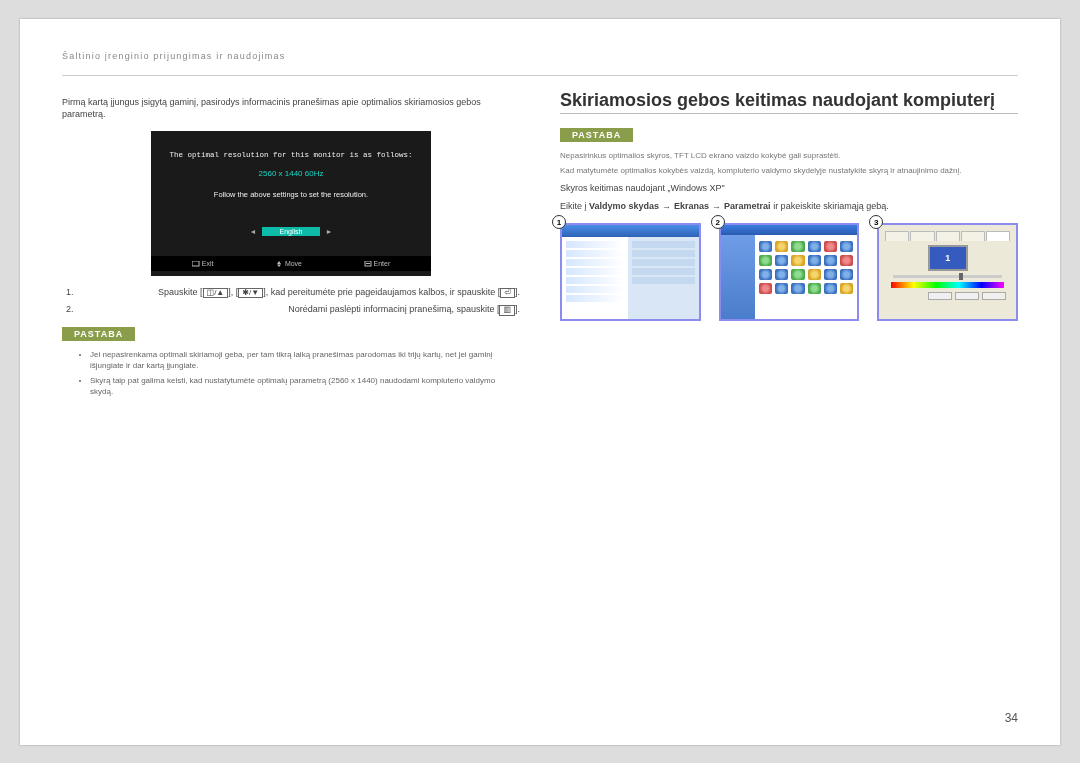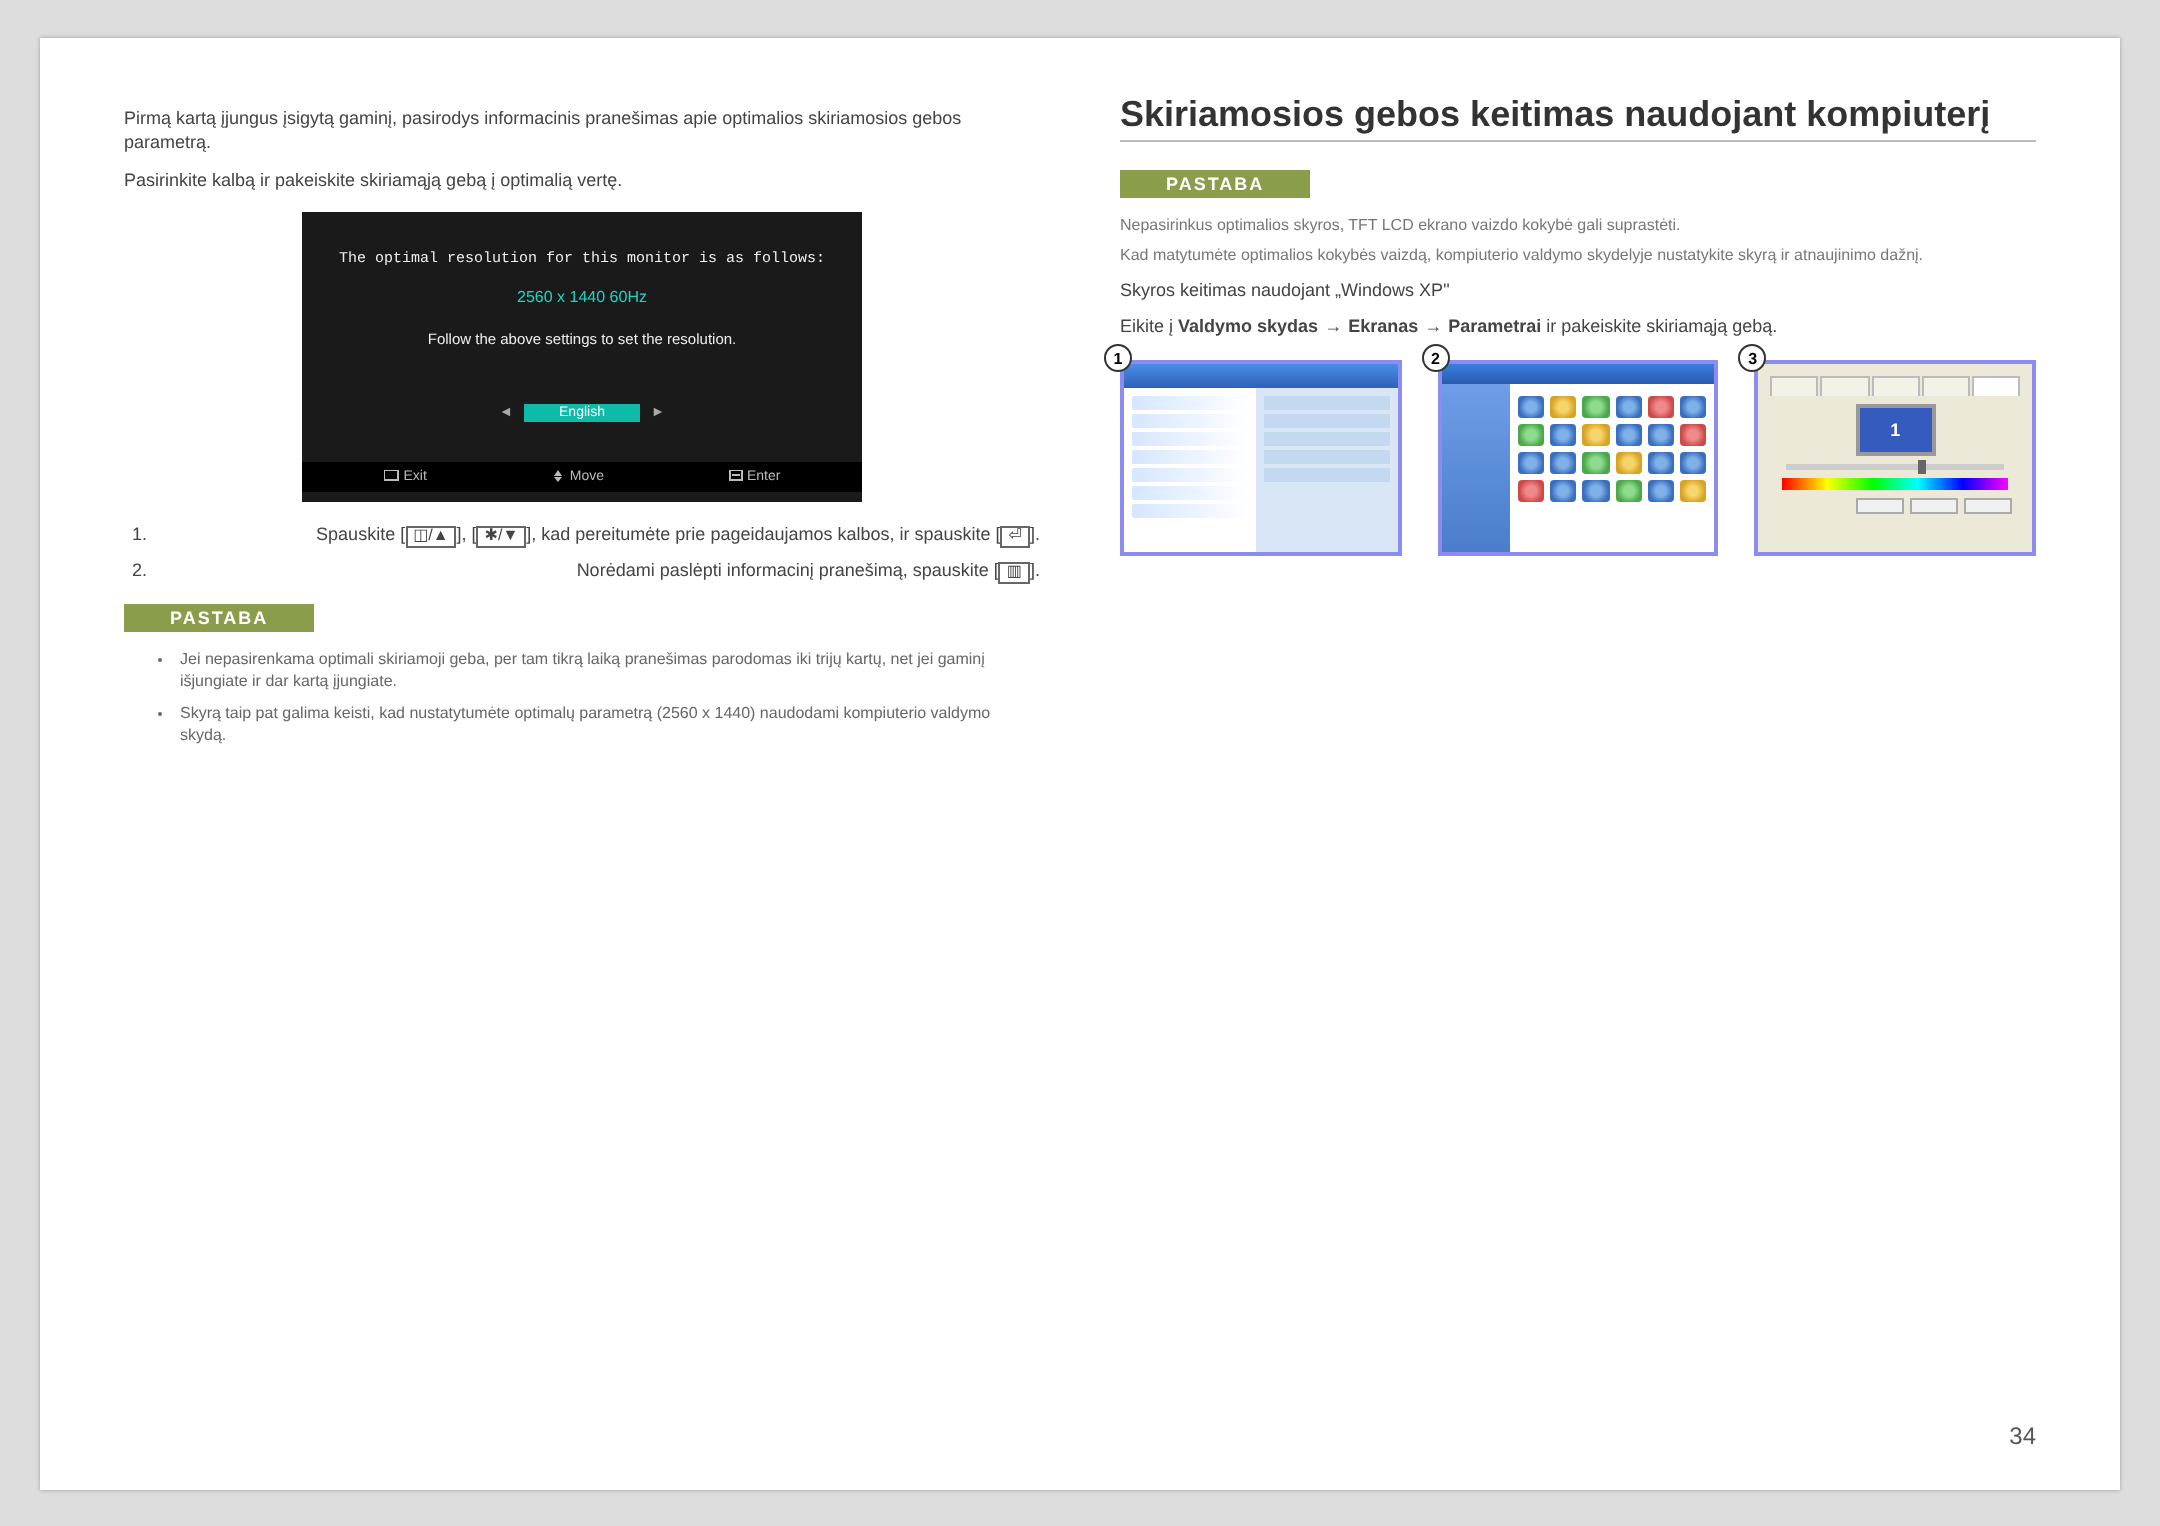--- a/index.html
+++ b/index.html
@@ -53,21 +53,21 @@
     line-height: 1.4;
     margin: 4px 0;
   }
   .badge {
     display: inline-block;
     background: #8a9d4a;
     color: #fff;
     font-size: 9px;
     font-weight: bold;
     letter-spacing: 1px;
-    padding: 2px 23px;
+    padding: 2px 12px;
     margin: 6px 0 4px 0;
   }
   .monitor-osd {
     width: 280px;
     height: 145px;
     background: #1a1a1a;
     margin: 10px auto 10px auto;
     color: #fff;
     font-size: 7px;
     text-align: center;
@@ -170,26 +170,26 @@
     bottom: 20px;
     right: 42px;
     font-size: 12px;
     color: #555;
   }
 </style>
 </head>
 <body>
 
 <div class="page">
+  <div class="header">Šaltinio įrenginio prijungimas ir naudojimas</div>
 
   <div class="cols">
 
     <div class="col">
       <p class="para">Pirmą kartą įjungus įsigytą gaminį, pasirodys informacinis pranešimas apie optimalios skiriamosios gebos parametrą.</p>
-      <p class="para">Pasirinkite kalbą ir pakeiskite skiriamąją gebą į optimalią vertę.</p>
 
       <div class="monitor-osd">
         <div class="line1">The optimal resolution for this monitor is as follows:</div>
         <div class="res">2560 x 1440  60Hz</div>
         <div class="line2">Follow the above settings to set the resolution.</div>
         <div style="position:relative; display:inline-block;">
           <span style="position:absolute; left:-12px; top:1px; color:#aaa; font-size:7px;">◄</span>
           <span class="lang-pill">English</span>
           <span style="position:absolute; right:-12px; top:1px; color:#aaa; font-size:7px;">►</span>
         </div>

